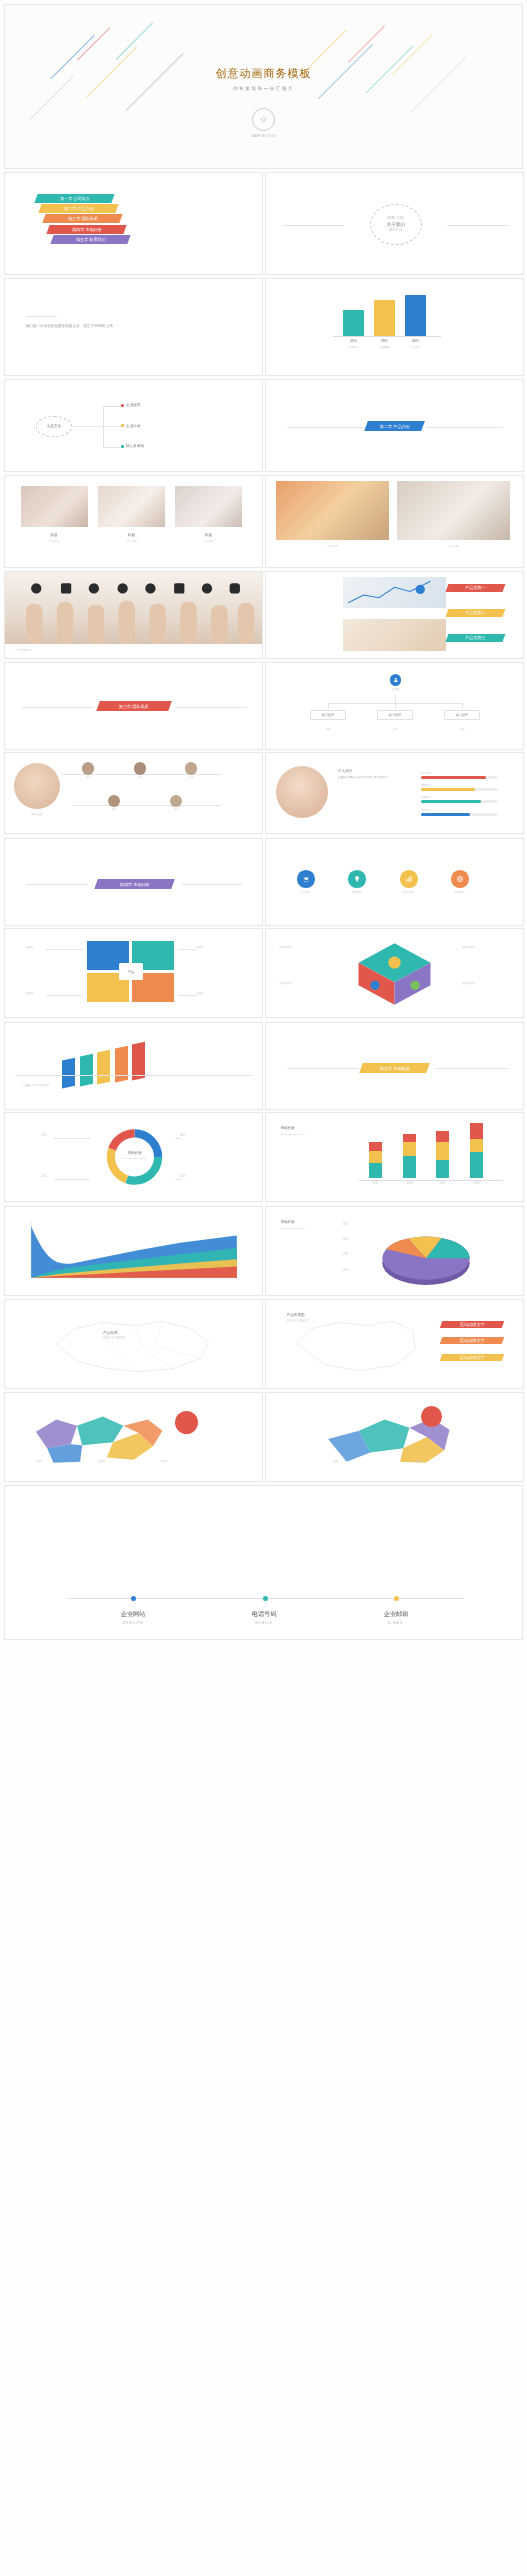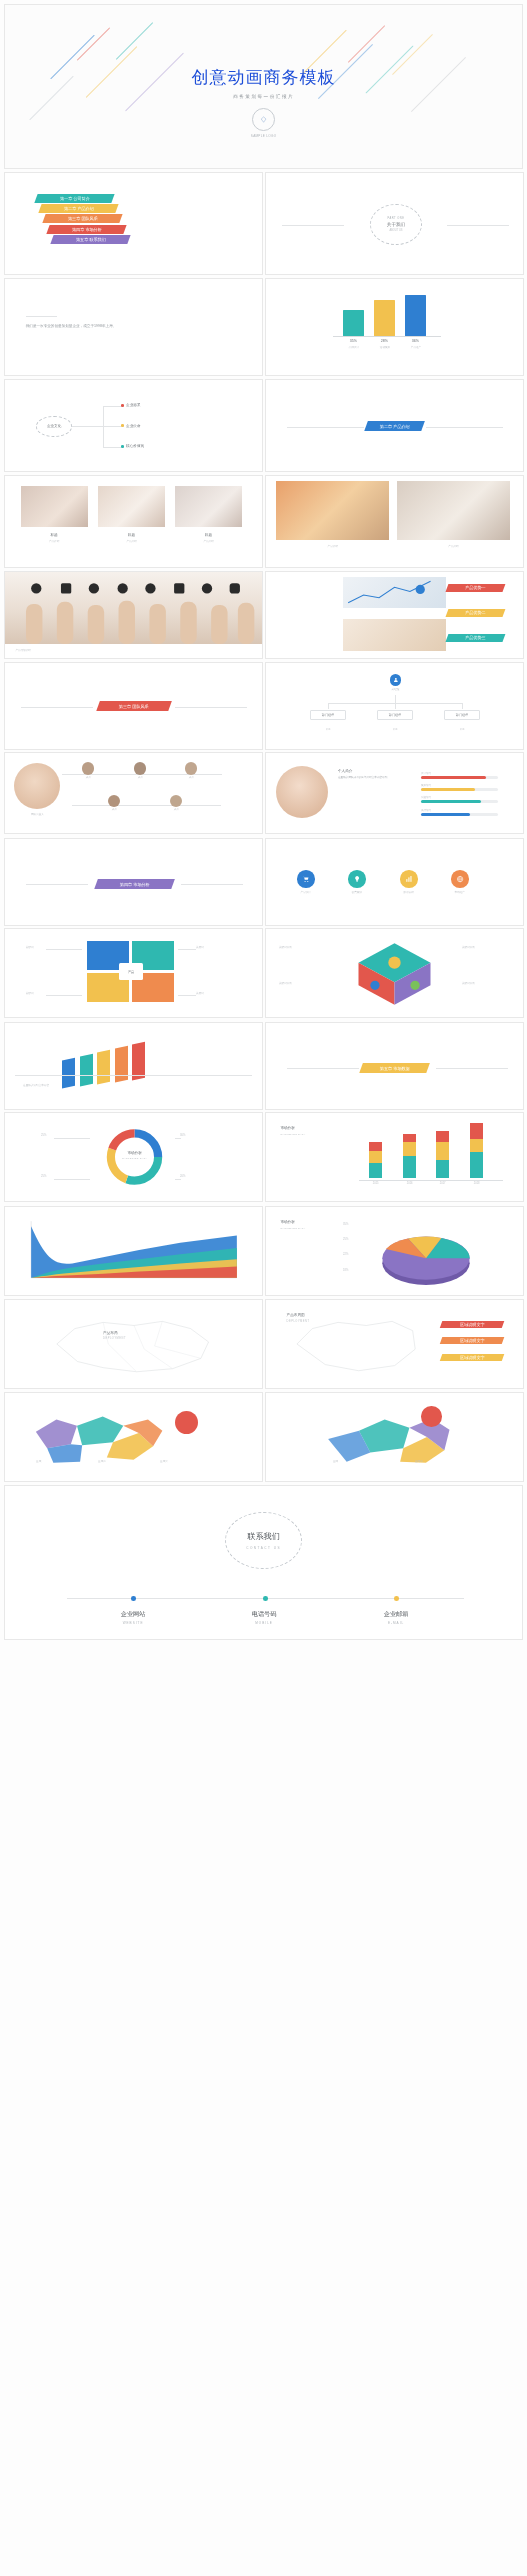--- a/index.html
+++ b/index.html
@@ -32,21 +32,21 @@
   .dot { position: absolute; border-radius: 50%; }
   .banner {
     position: absolute;
     transform: skewX(-20deg);
     display: flex; align-items: center; justify-content: center;
     color: #fff; font-size: 4.1px;
   }
   .banner > span { transform: skewX(20deg); white-space: nowrap; }
 
   
-  .cover-title { font-size: 17px; color: #1d4ed8; letter-spacing: 1px; }
+  .cover-title { font-size: 11px; color: #a16207; letter-spacing: 1px; }
   .cover-sub  { font-size: 4.6px; color: #8d9398; letter-spacing: 1.5px; }
   .logo-circle {
     width: 23px; height: 23px; border-radius: 50%;
     border: 0.5px solid #c8cdd2;
     display: flex; align-items: center; justify-content: center;
     font-size: 3.1px; color: #9aa0a6; letter-spacing: 0.5px;
   }
   .streak { position: absolute; transform: rotate(45deg); border-radius: 1px; }
 
   
@@ -575,26 +575,20 @@
       <polygon points="206,92 252,70 286,96 250,120 200,118" fill="#f2c14e" opacity=".9"></polygon>
       <polygon points="218,52 262,34 296,56 286,96 252,70" fill="#8a74c4" opacity=".8"></polygon>
       <polygon points="60,74 120,58 142,100 96,118" fill="#2f7fd1" opacity=".7"></polygon>
     </svg>
     <div class="icon-circle" style="position:absolute;left:155px;top:13.4px;width:20.6px;height:20.6px;background:#e2574c;"></div>
     <div class="xtiny" style="position:absolute;left:67px;top:66px;">区域一</div>
     <div class="xtiny" style="position:absolute;left:149px;top:66px;">区域二</div>
   </div>
 
   <div class="slide full" style="top:1485px;height:155px;">
-    <div style="position:absolute;left:0;right:0;top:26px;display:flex;justify-content:center;">
-      <div class="dash-circle" style="width:77px;height:57px;">
-        <div style="font-size:8.2px;color:#4b5055;">联系我们</div>
-        <div class="tiny" style="margin-top:3.1px;letter-spacing:1.5px;">CONTACT US</div>
-      </div>
-    </div>
     <div class="hline" style="left:62px;top:112px;width:397px;"></div>
     <div class="dot" style="left:126px;top:110px;width:4.6px;height:4.6px;background:#2f7fd1;"></div>
     <div class="dot" style="left:258px;top:110px;width:4.6px;height:4.6px;background:#2fb8b0;"></div>
     <div class="dot" style="left:389px;top:110px;width:4.6px;height:4.6px;background:#f2c14e;"></div>
 
     <div style="position:absolute;left:87px;top:124px;width:82px;text-align:center;">
       <div style="font-size:6.2px;color:#4b5055;">企业网站</div>
       <div class="tiny" style="margin-top:2.1px;letter-spacing:1px;">WEBSITE</div>
     </div>
     <div style="position:absolute;left:218px;top:124px;width:82px;text-align:center;">

